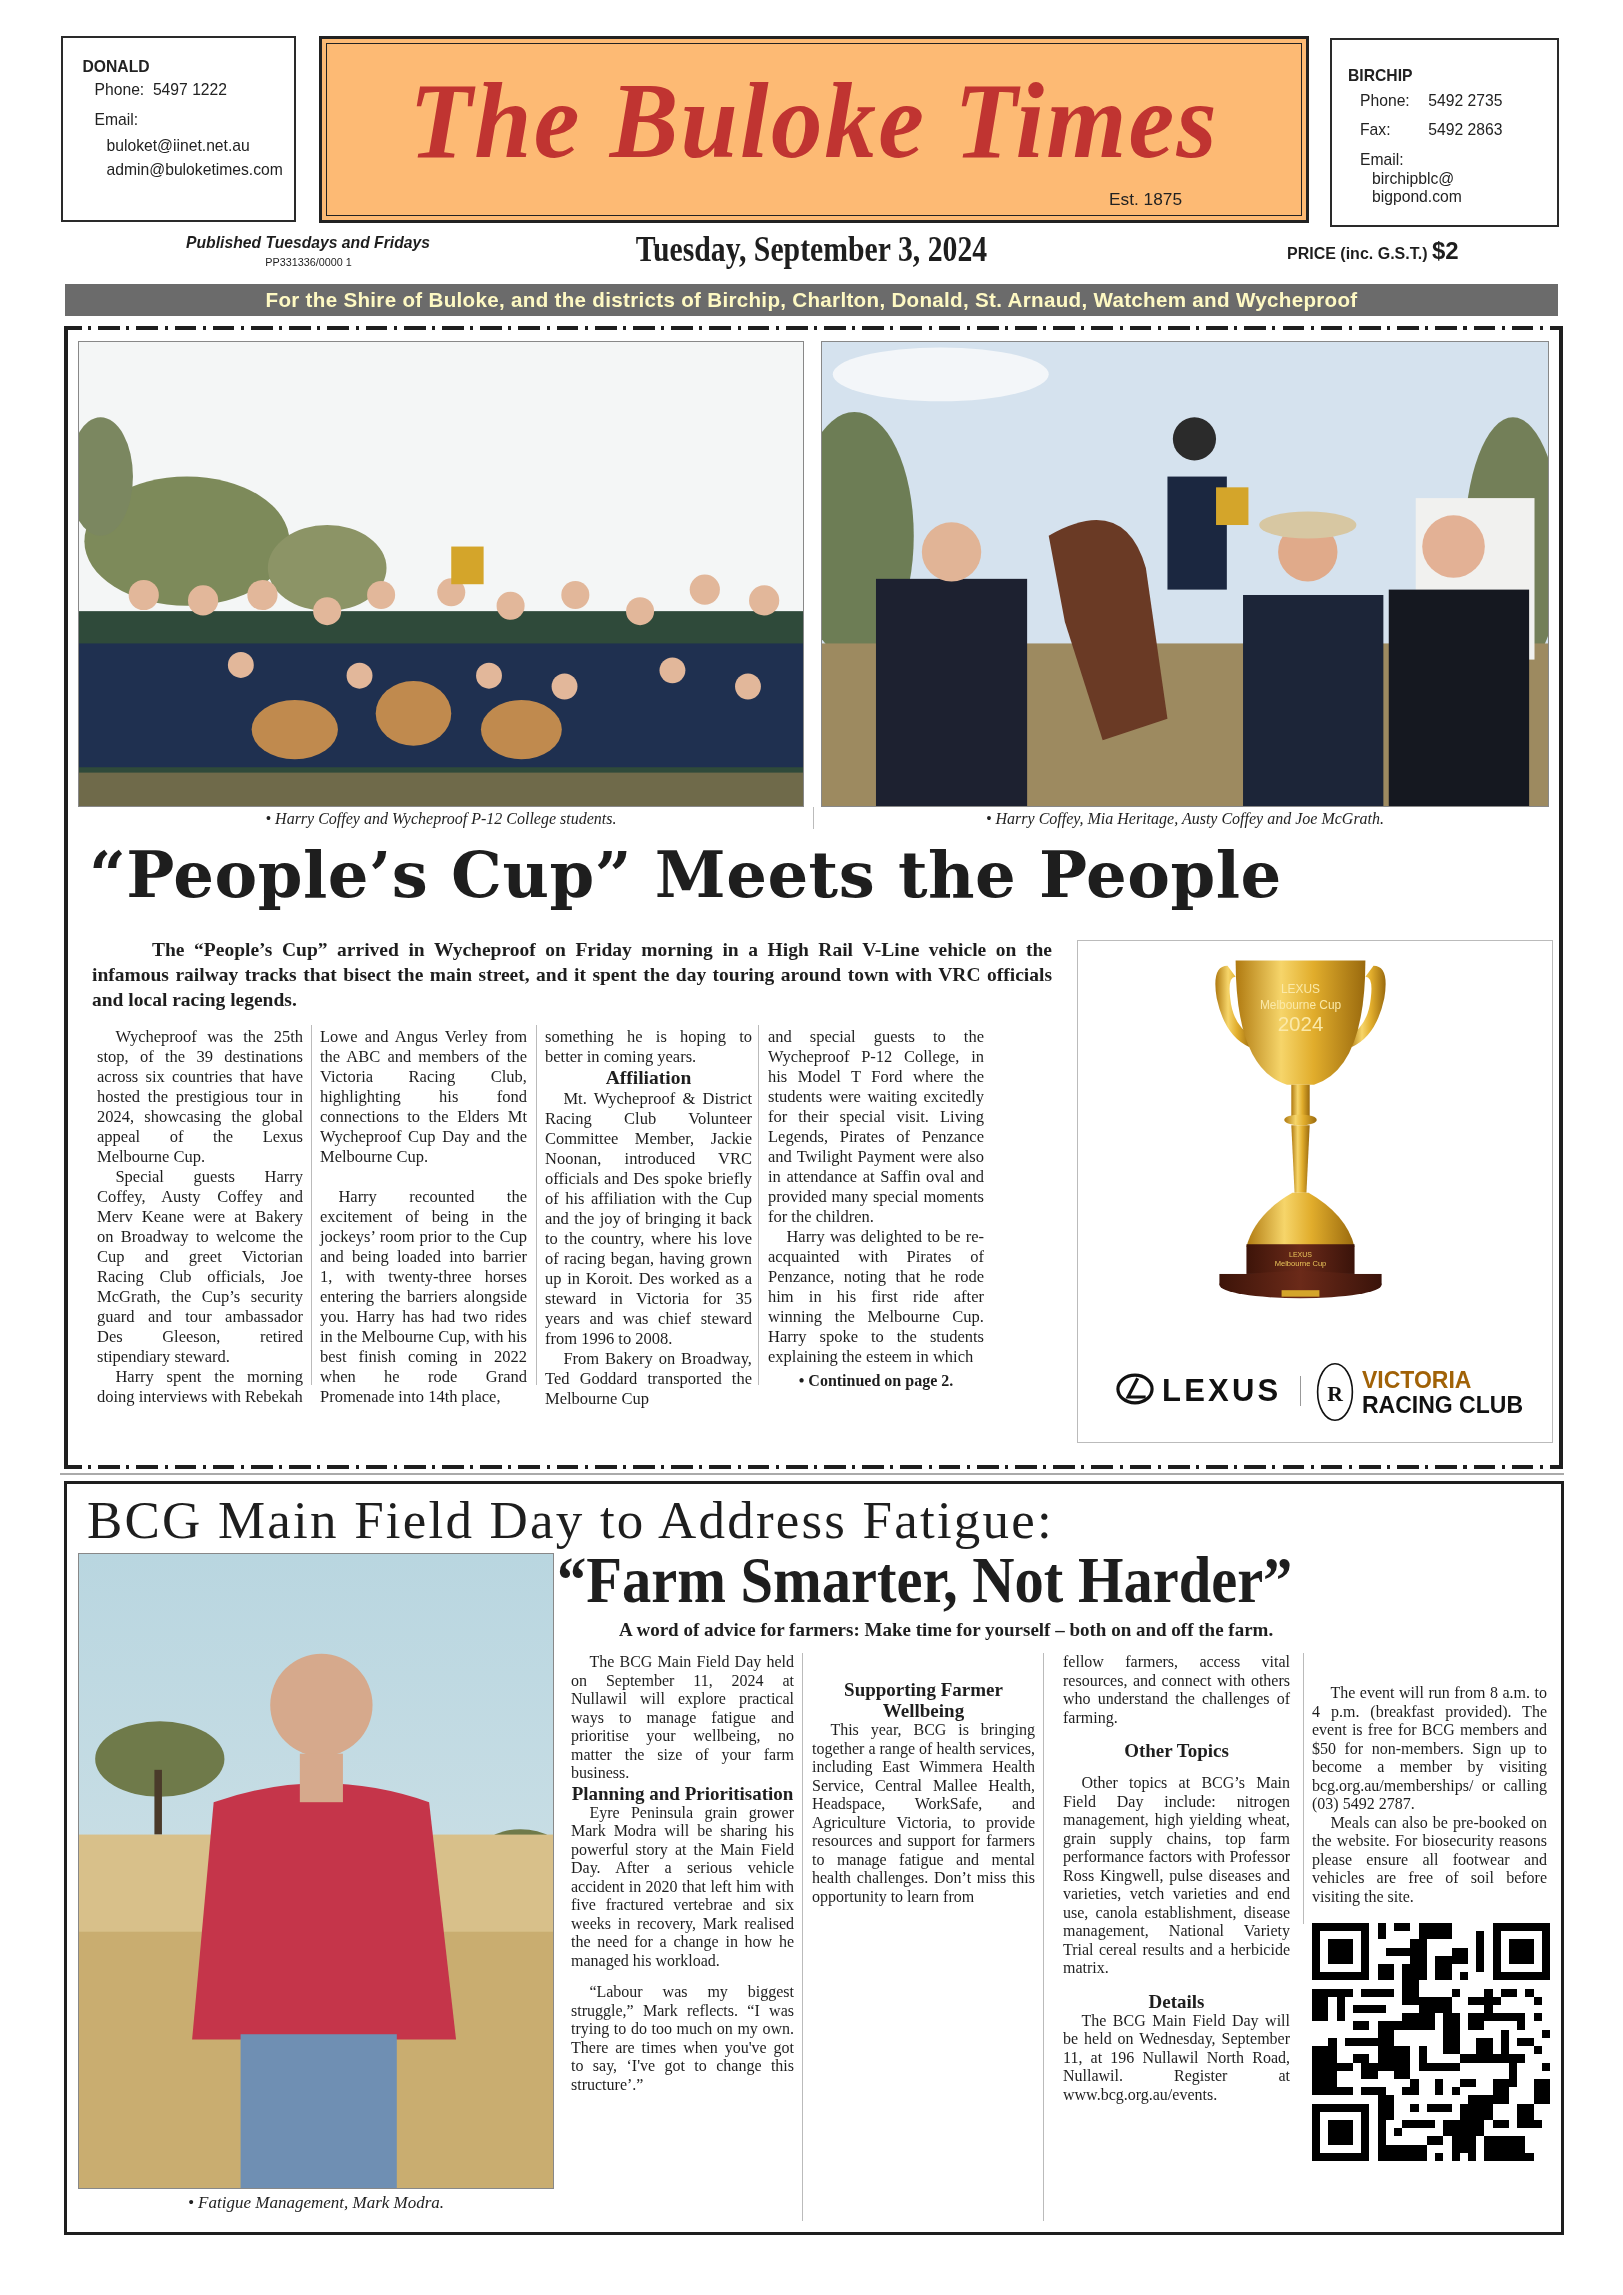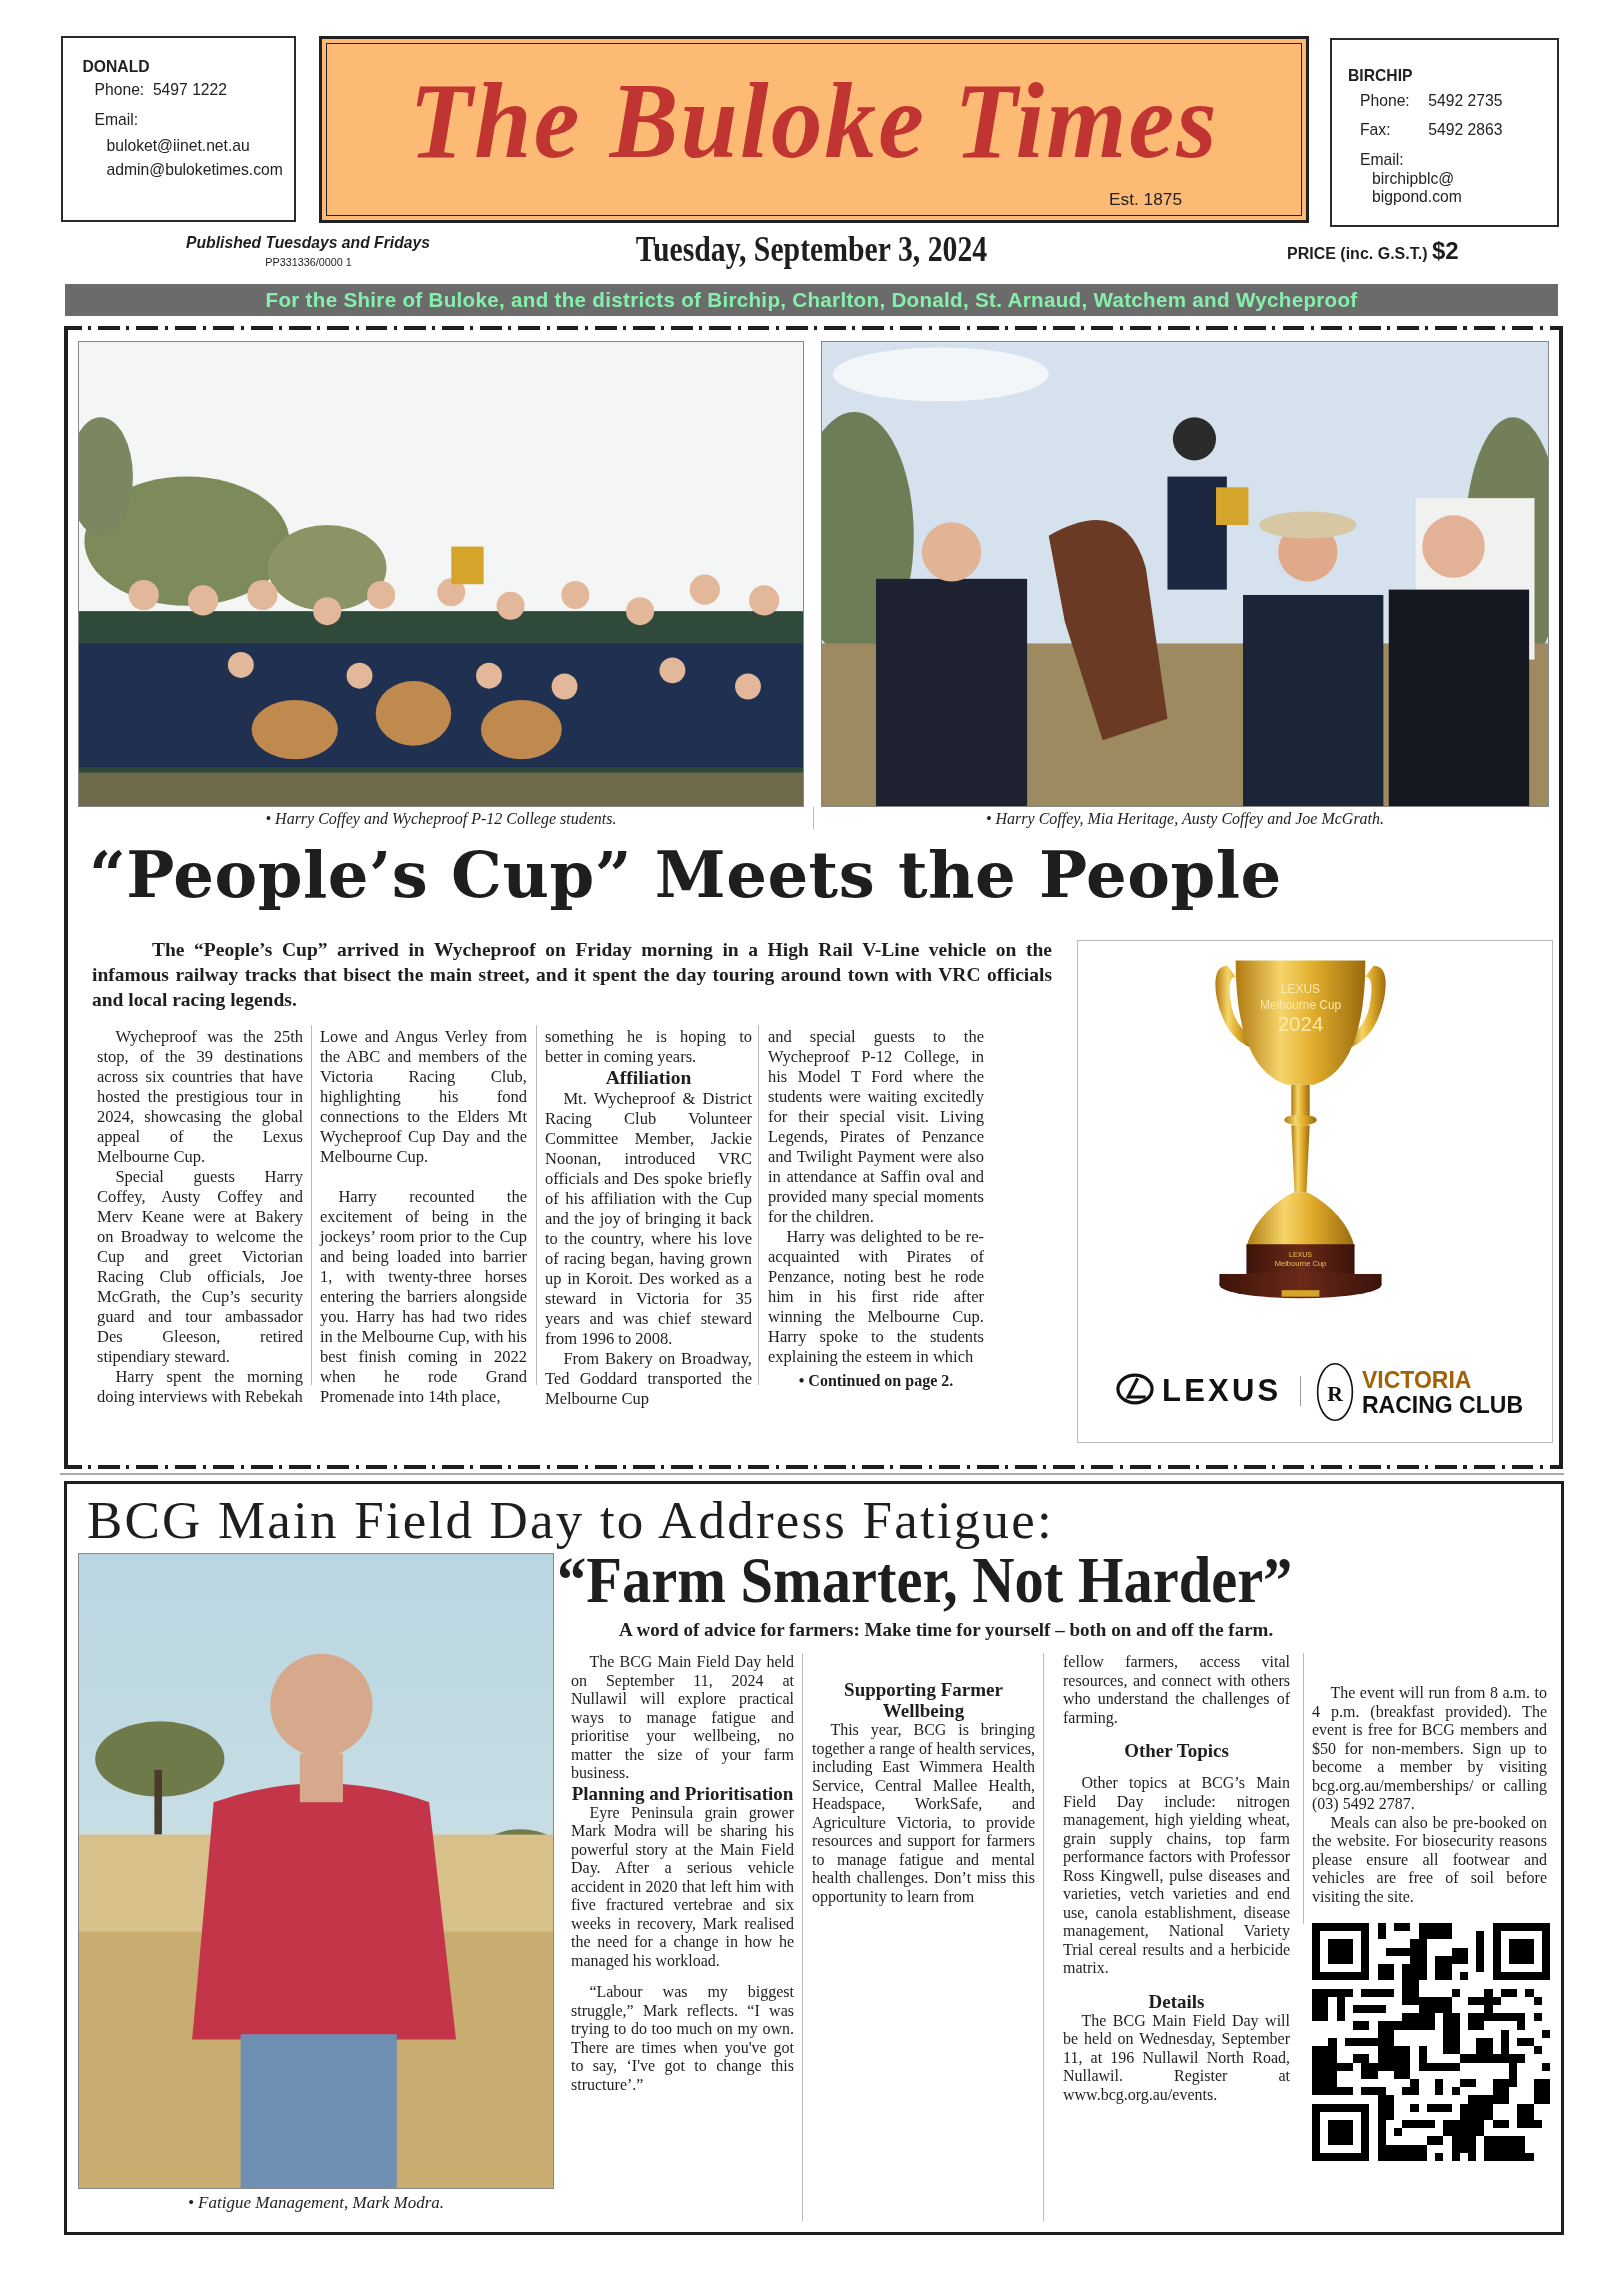--- a/index.html
+++ b/index.html
@@ -16,21 +16,21 @@
   .masthead { border: 3.2px solid #222; outline: 1.1px solid #222; outline-offset: -8.7px; background: #fdba74; }
   .masthead-title { font-family: "Liberation Serif", serif; font-weight: bold; font-style: italic; color: #c03431; font-size: 103px; letter-spacing: 2.2px; text-align: center; transform: scaleY(1.05); white-space: nowrap; }
   .est { font-family: "Liberation Sans", sans-serif; font-size: 17.3px; color: #222; }
 
   .published { font-family: "Liberation Sans", sans-serif; font-style: italic; font-weight: bold; font-size: 15.7px; text-align: center; }
   .pp { font-family: "Liberation Sans", sans-serif; font-size: 10.8px; text-align: center; }
   .date { font-family: "Liberation Serif", serif; font-weight: bold; font-size: 35px; text-align: center; transform: scaleX(0.85); transform-origin: center; white-space: nowrap; }
   .price { font-family: "Liberation Sans", sans-serif; font-weight: bold; font-size: 16px; white-space: nowrap; }
   .price .amt { font-size: 24px; }
 
-  .banner { background: #6b6b6b; color: #86efac; font-family: "Liberation Sans", sans-serif; font-weight: bold; font-size: 20.6px; text-align: center; line-height: 31px; white-space: nowrap; letter-spacing: 0.3px; }
+  .banner { background: #6b6b6b; color: #fef9c3; font-family: "Liberation Sans", sans-serif; font-weight: bold; font-size: 20.6px; text-align: center; line-height: 31px; white-space: nowrap; letter-spacing: 0.3px; }
 
   
   .dashframe { border: 4.3px solid transparent;
     border-image: repeating-linear-gradient(90deg, #1e1e1e 0 21.6px, transparent 21.6px 28px, #1e1e1e 28px 31px, transparent 31px 38px) 8; }
 
   .photo { border: 1.1px solid #888; overflow: hidden; }
   .photo svg { display: block; width: 100%; height: 100%; }
 
   .caption { font-family: "Liberation Serif", serif; font-style: italic; font-size: 16px; text-align: center; color: #222; }
 
@@ -182,21 +182,21 @@
 <div class="abs coldiv" style="left:536px; top:1025px; height:360px;"></div>
 <div class="abs col" style="left:545px; top:1027px; width:207px;">
   <p style="text-indent:0;">something he is hoping to better in coming years.</p>
   <h3>Affiliation</h3>
   <p>Mt. Wycheproof &amp; District Racing Club Volunteer Committee Member, Jackie Noonan, introduced VRC officials and Des spoke briefly of his affiliation with the Cup and the joy of bringing it back to the country, where his love of racing began, having grown up in Koroit. Des worked as a steward in Victoria for 35 years and was chief steward from 1996 to 2008.</p>
   <p>From Bakery on Broadway, Ted Goddard transported the Melbourne Cup</p>
 </div>
 <div class="abs coldiv" style="left:758px; top:1025px; height:360px;"></div>
 <div class="abs col" style="left:768px; top:1027px; width:216px;">
   <p style="text-indent:0;">and special guests to the Wycheproof P-12 College, in his Model T Ford where the students were waiting excitedly for their special visit. Living Legends, Pirates of Penzance and Twilight Payment were also in attendance at Saffin oval and provided many special moments for the children.</p>
-  <p>Harry was delighted to be re-acquainted with Pirates of Penzance, noting best he rode him in his first ride after winning the Melbourne Cup. Harry spoke to the students explaining the esteem in which</p>
+  <p>Harry was delighted to be re-acquainted with Pirates of Penzance, noting that he rode him in his first ride after winning the Melbourne Cup. Harry spoke to the students explaining the esteem in which</p>
   <div class="cont">• Continued on page 2.</div>
 </div>
 
 <div class="abs" style="left:1077px; top:940px; width:476px; height:503px; border:1.1px solid #bbb; background:#fff;">
   <svg class="abs" style="left:133px; top:13.5px;" width="179" height="346" viewBox="0 0 330 640">
     <defs>
       <linearGradient id="gold" x1="0" x2="1">
         <stop offset="0" stop-color="#b07a10"></stop>
           <stop offset="0.35" stop-color="#f6d56a"></stop>
         <stop offset="0.6" stop-color="#e1ad2c"></stop>

